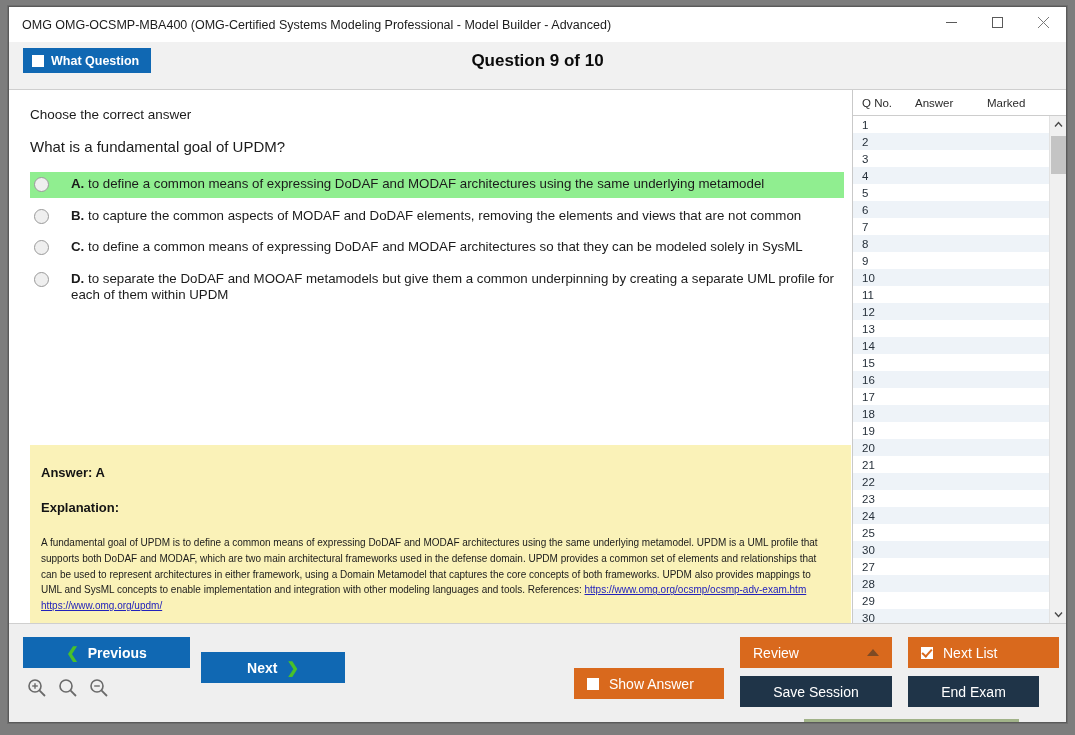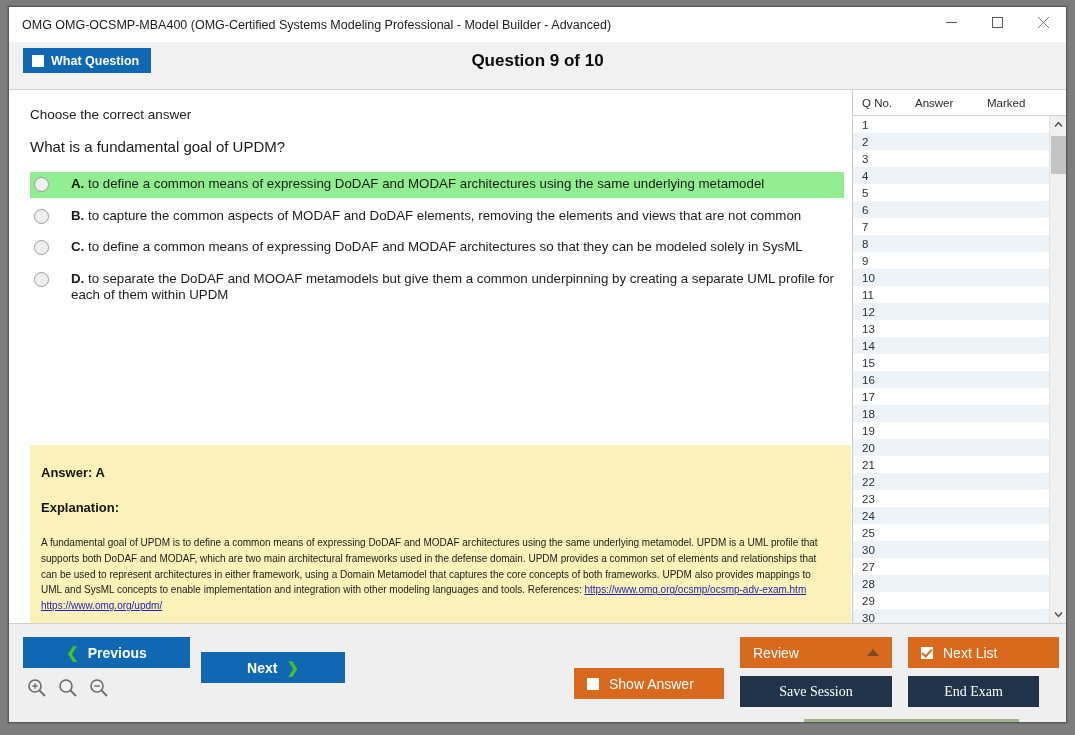--- a/index.html
+++ b/index.html
@@ -347,21 +347,20 @@
   }
 
   .btn-dark {
     background: #1f3448;
     color: #ffffff;
     font-size: 14px;
     height: 31px;
     display: flex;
     align-items: center;
     justify-content: center;
-    font-family: Liberation Serif, serif;
   }
   #btn-save-session { left: 731px; top: 52px; width: 152px; }
   #btn-end-exam     { left: 899px; top: 52px; width: 131px; }
 
   #zoom-tools {
     position: absolute;
     left: 18px;
     top: 54px;
     display: flex;
     gap: 11px;

